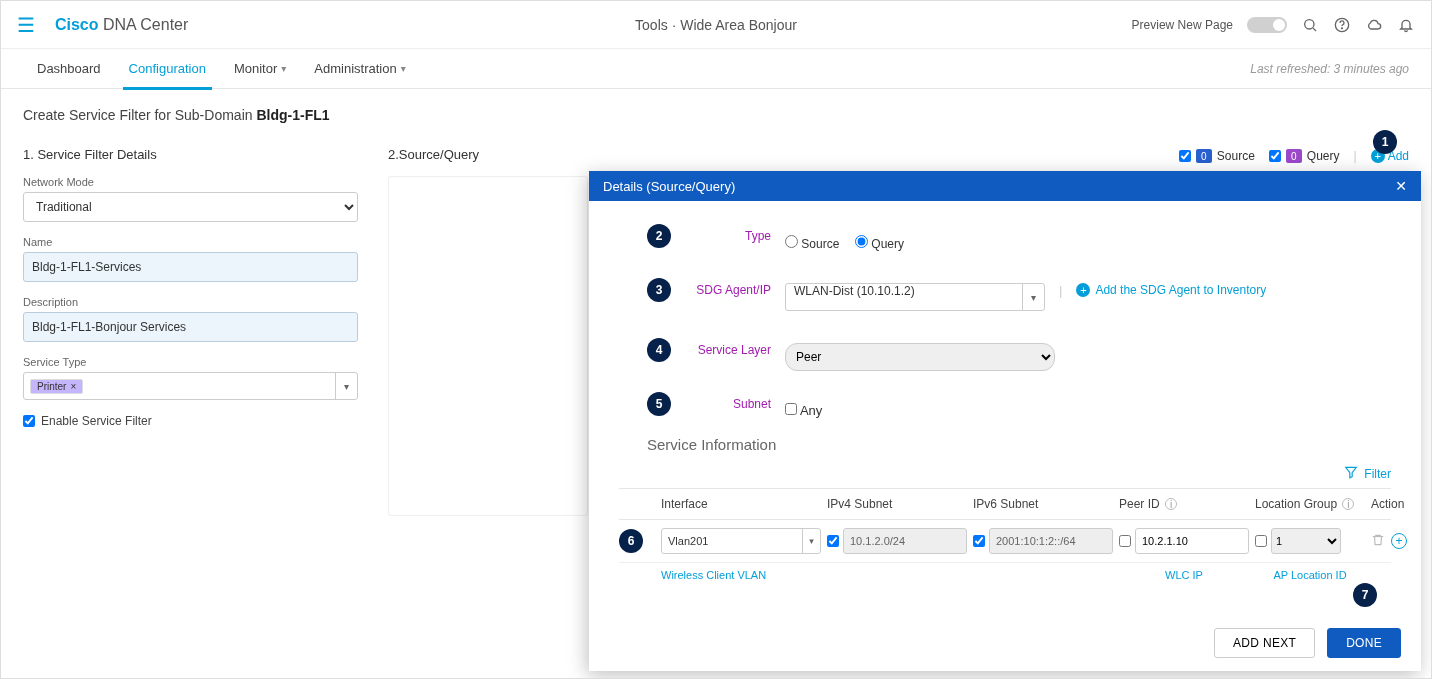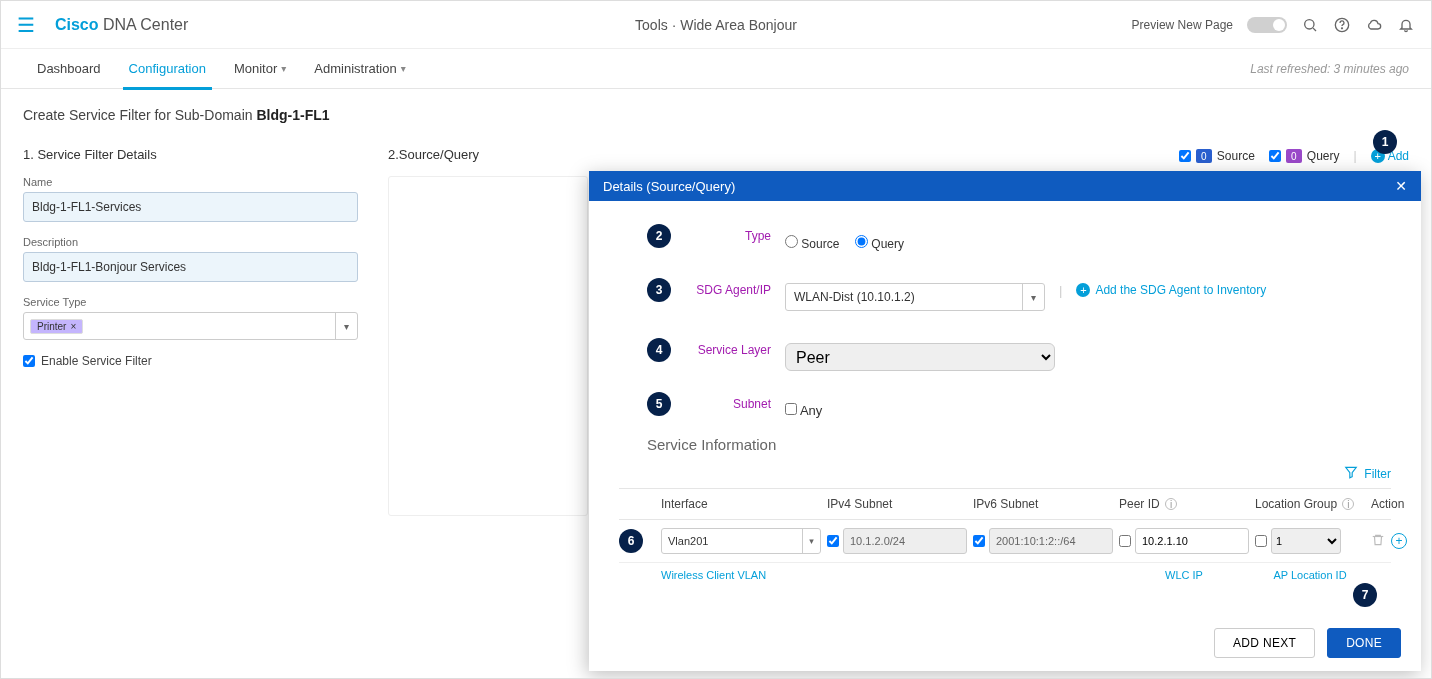--- a/index.html
+++ b/index.html
@@ -167,31 +167,31 @@
     .mrow { display: flex; align-items: center; margin-bottom: 18px; gap: 14px; }
     .step-badge {
       width: 24px; height: 24px; border-radius: 50%; background: #06214a;
       color: #fff; display: flex; align-items: center; justify-content: center;
       font-size: 12px; font-weight: 600; flex-shrink: 0; margin-left: 28px;
     }
     .mlabel { width: 86px; text-align: right; font-size: 12px; color: #a21caf; }
     .mfield { flex: 0 0 auto; margin-top: 14px; }
     .dd-combo {
       display: inline-flex; border: 1px solid #ccc; border-radius: 3px; height: 28px;
-      width: 260px; align-items: center;
+      width: 260px; 
     }
     .dd-combo .txt { flex: 1; padding: 0 8px; font-size: 12px; }
     .dd-combo .arr {
       width: 22px; border-left: 1px solid #ccc; height: 100%;
       display: flex; align-items: center; justify-content: center; font-size: 10px; color: #666;
     }
     .radio-row label { font-size: 12px; margin-right: 12px; }
     .invlink { color: #049fd9; font-size: 12px; display: flex; align-items: center; gap: 5px; cursor: pointer; }
     .select-wide {
-      height: 28px; width: 270px; border: 1px solid #ccc; border-radius: 6px; padding: 0 6px; font-size: 16px;
+      height: 28px; width: 270px; border: 1px solid #ccc; border-radius: 12px; padding: 0 6px; font-size: 12px;
     }
     .subheading { font-size: 15px; color: #666; margin: 4px 0 12px 28px; }
     .table-tools { display: flex; justify-content: flex-end; color: #049fd9; font-size: 12px; gap: 6px; align-items: center; margin-bottom: 6px; }
     .svc-table {
       border-top: 1px solid #e5e5e5;
     }
     .svc-head, .svc-row {
       display: grid;
       grid-template-columns: 36px 160px 140px 140px 130px 110px 70px;
       align-items: center;
@@ -337,20 +337,26 @@
       <span class="plus-circle">+</span>
       <span>Add</span>
     </div>
   </div>
 
   <div class="columns">
 
     <div class="col-left">
       <div class="section-title">1. Service Filter Details</div>
 
+      <div class="form-group">
+        <label class="form-label">Network Mode</label>
+        <select class="form-select">
+          <option>Traditional</option>
+        </select>
+      </div>
 
       <div class="form-group">
         <label class="form-label">Name</label>
         <input class="form-input blue-bg" value="Bldg-1-FL1-Services" style="">
       </div>
 
       <div class="form-group">
         <label class="form-label">Description</label>
         <input class="form-input blue-bg" value="Bldg-1-FL1-Bonjour Services" style="">
       </div>

